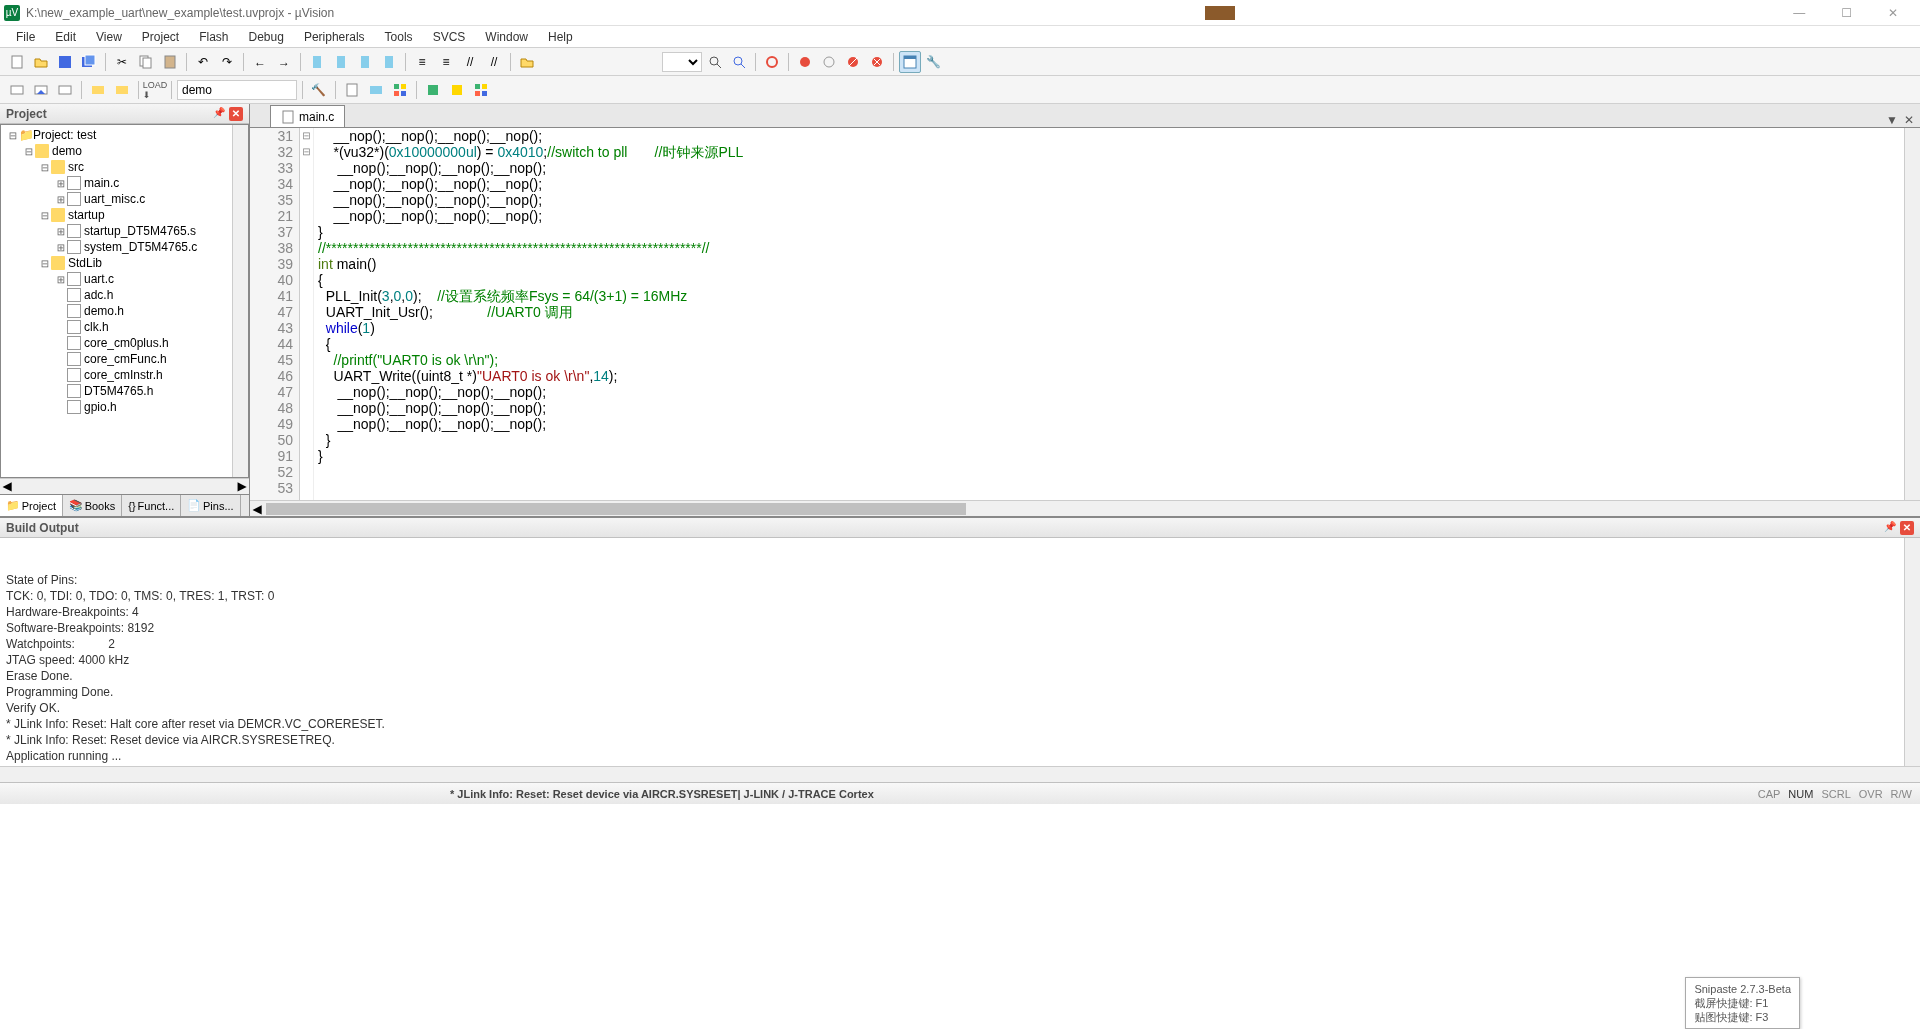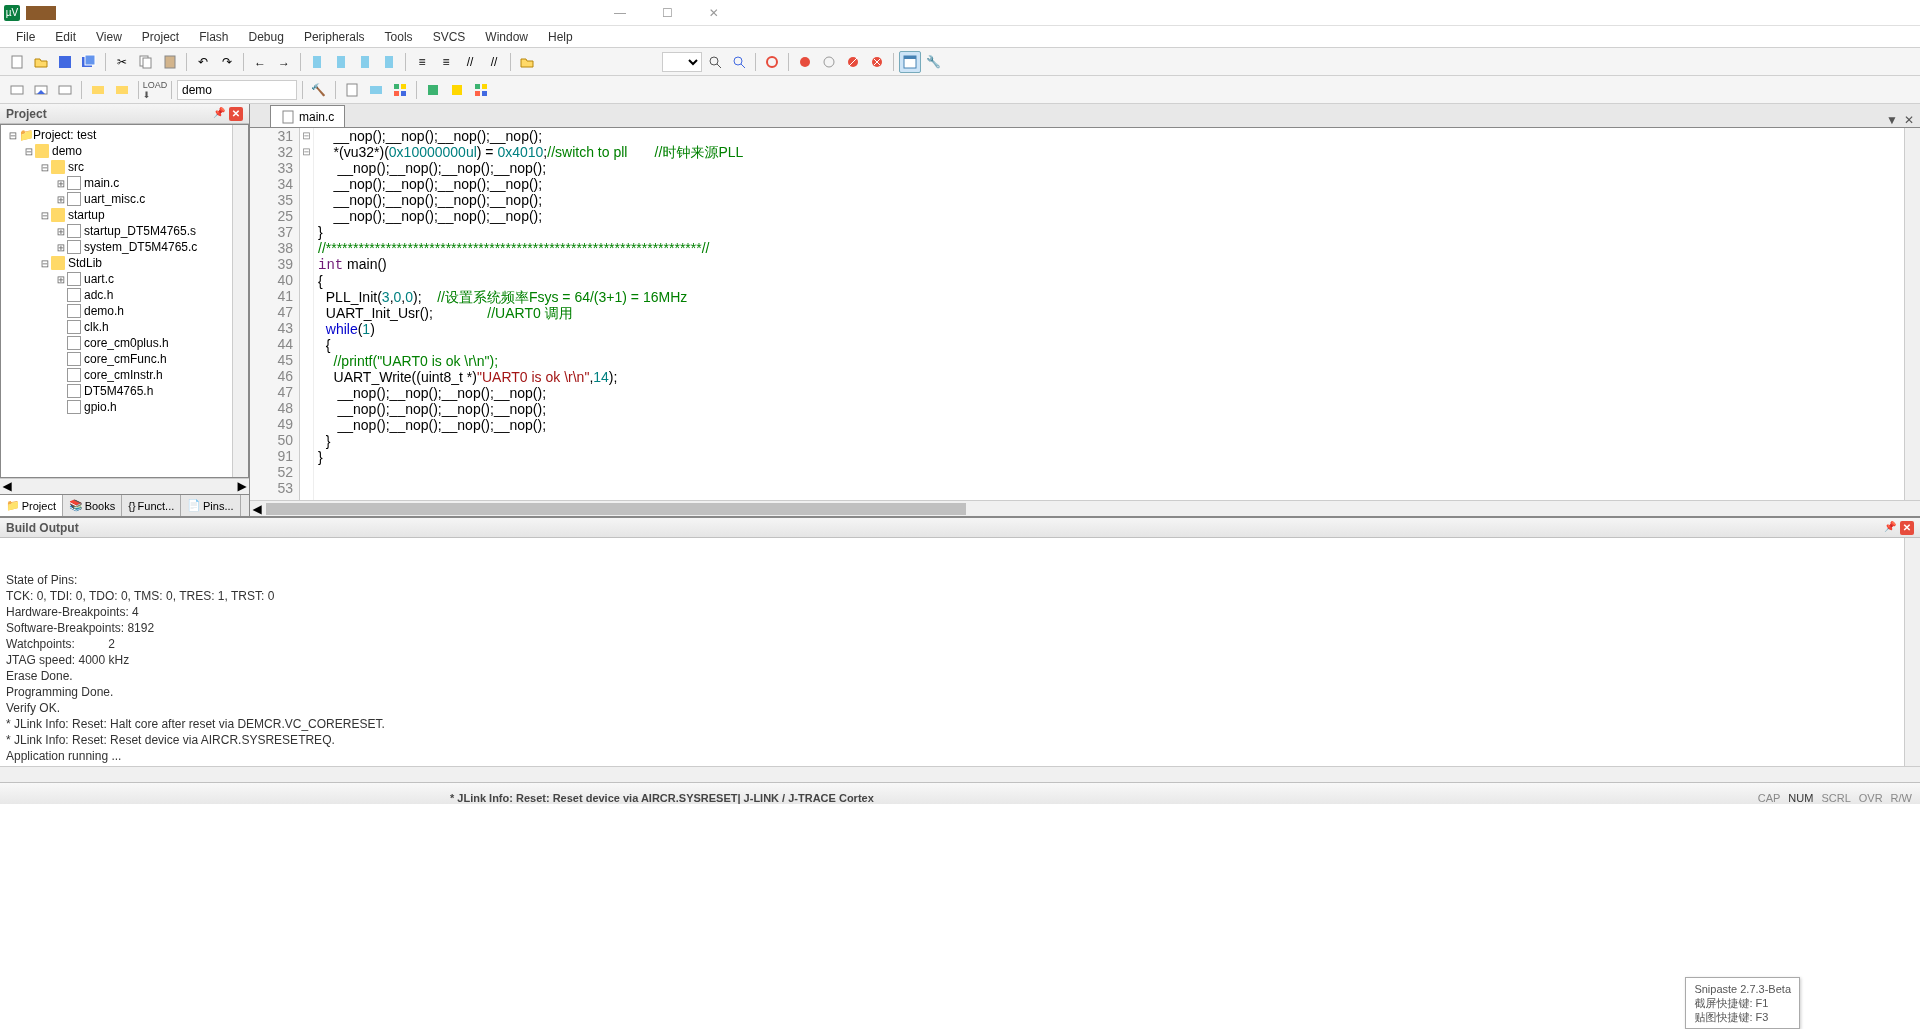--- a/index.html
+++ b/index.html
@@ -39,38 +39,39 @@
 .tab-strip { height: 24px; background: #e8e8e8; display: flex; align-items: flex-end; border-bottom: 1px solid #888; padding-left: 20px; }
 .tab-strip-ctrl { margin-left:auto; padding:0 6px; display:flex; gap:6px; color:#555; }
 .file-tab { height: 22px; background: #fff; border: 1px solid #888; border-bottom: none; padding: 2px 10px; display: flex; align-items: center; gap: 4px; cursor: pointer; }
 .editor { flex: 1; display: flex; background: #fff; font-family: Consolas, monospace; font-size: 14px; overflow: hidden; position: relative; }
 .gutter { width: 50px; background: #f5f5f5; text-align: right; padding-right: 6px; color: #888; border-right: 1px solid #ccc; line-height: 16px; }
 .fold-col { width:14px; background:#fff; border-right:1px solid #eee; line-height:16px; font-size:10px; color:#888; text-align:center; }
 .code { flex: 1; padding-left: 4px; line-height: 16px; white-space: pre; overflow: hidden; }
 .code-scroll-v { position:absolute; right:0; top:0; width:16px; height:100%; background:#f0f0f0; border-left:1px solid #ccc; }
 .editor-hscroll { height:16px; background:#f0f0f0; border-top:1px solid #ccc; display:flex; align-items:center; }
 .editor-hscroll .thumb { width:700px; height:12px; background:#c0c0c0; margin-left:2px; }
-.k-blue { color: #0000cc; } .k-green { color: #008000; } .k-num { color: #008080; } .k-str { color: #a31515; } .k-type { color:#701a75;font-family:Liberation Mono, monospace; }
+.k-blue { color: #0000cc; } .k-green { color: #008000; } .k-num { color: #008080; } .k-str { color: #a31515; } .k-type { color:#4d7c0f; }
 .build-pane { border-top: 2px solid #888; }
 .build-title { height: 20px; background: linear-gradient(#f5f5f5,#e5e5e5); border-bottom: 1px solid #c0c0c0; display: flex; align-items: center; padding: 0 6px; font-weight: bold; color: #555; }
 .build-title .pane-close { margin-left: auto; display:flex; gap:2px; }
 .build-body { height: 228px; padding: 2px 6px; font-family: Consolas, monospace; font-size: 12px; line-height: 16px; color: #333; background:#fff; overflow:hidden; position:relative; white-space:pre; }
 .build-scroll-v { position:absolute; right:0; top:0; width:16px; height:100%; background:#f0f0f0; border-left:1px solid #ccc; }
 .build-hscroll { height:16px; background:#f0f0f0; border-top:1px solid #ccc; }
-.statusbar { height: 22px; background: linear-gradient(#f8f8f8,#e8e8e8); border-top: 1px solid #c0c0c0; display: flex; align-items: flex-end; padding: 0 8px; font-size: 11px; color: #444; }
+.statusbar { height: 22px; background: linear-gradient(#f8f8f8,#e8e8e8); border-top: 1px solid #c0c0c0; display: flex; align-items: center; padding: 0 8px; font-size: 11px; color: #444; }
 .status-center { margin: 0 auto; font-weight:bold; }
 .status-right { margin-left: auto; display: flex; gap: 8px; color:#888; }
 .snip-tip { position:absolute; right:120px; bottom:0; background:#fff; border:1px solid #aaa; padding:4px 8px; font-size:11px; color:#555; box-shadow:1px 1px 3px rgba(0,0,0,0.2); line-height:14px; }
 svg { display: block; }
 </style>
 </head>
 <body>
 
 <div class="titlebar">
   <div class="titlebar-icon">µV</div>
+  <div class="titlebar-text">K:\new_example_uart\new_example\test.uvprojx - µVision</div>
   <div class="titlebar-badge"></div>
   <div class="win-controls">
     <span class="win-btn">—</span>
     <span class="win-btn">☐</span>
     <span class="win-btn">✕</span>
   </div>
 </div>
 
 <div class="menubar" id="menubar">
     <div class="menu-item">File</div>
@@ -427,21 +428,21 @@
         <span>✕</span>
       </div>
     </div>
     <div class="editor">
       <div class="gutter" id="gutter">
           <div>31</div>
           <div>32</div>
           <div>33</div>
           <div>34</div>
           <div>35</div>
-          <div>25</div>
+          <div>21</div>
           <div>37</div>
           <div>38</div>
           <div>39</div>
           <div>40</div>
           <div>41</div>
           <div>47</div>
           <div>43</div>
           <div>44</div>
           <div>45</div>
           <div>46</div>

